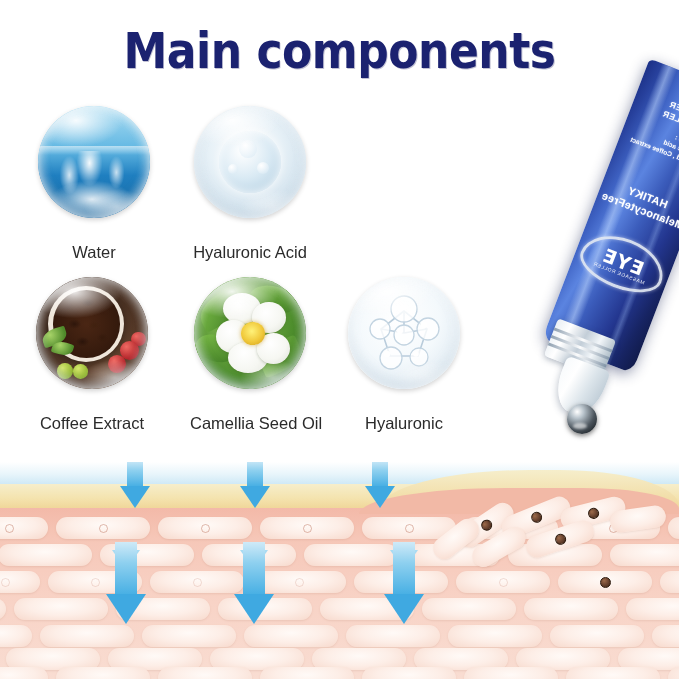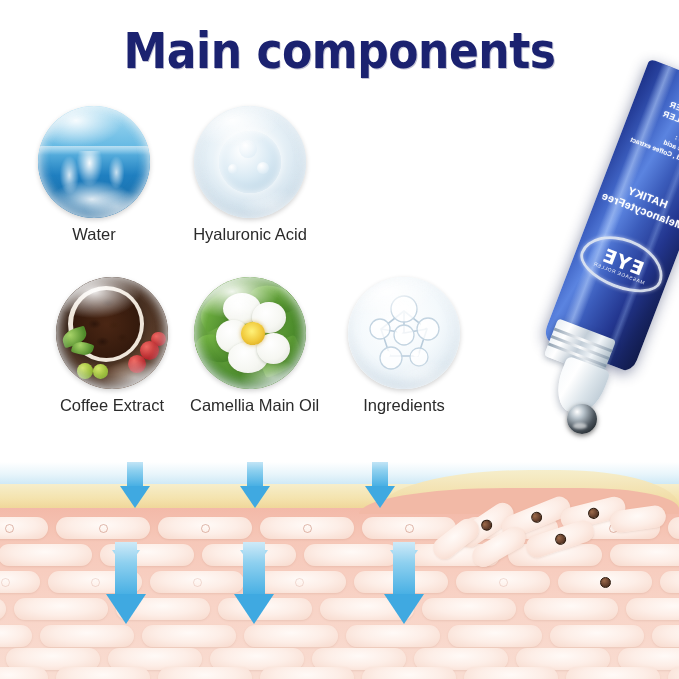--- a/index.html
+++ b/index.html
@@ -49,21 +49,21 @@
     position:absolute; inset:0;
     border-radius:50%;
     background:
       radial-gradient(ellipse 60% 34% at 34% 13%, rgba(255,255,255,.92) 0%, rgba(255,255,255,0) 70%),
       radial-gradient(ellipse 40% 22% at 70% 90%, rgba(255,255,255,.55) 0%, rgba(255,255,255,0) 72%),
       radial-gradient(circle at 50% 50%, rgba(255,255,255,0) 55%, rgba(255,255,255,.30) 82%, rgba(245,250,253,.85) 97%);
     box-shadow:inset 0 0 10px rgba(255,255,255,.75), inset 0 -5px 12px rgba(150,175,195,.35);
     pointer-events:none;
   }
   .ing-label {
-    margin-top:7px;
+    margin-top:25px;
     font-size:16.5px;
     color:#2b2b2b;
     white-space:nowrap;
     font-family:"Liberation Sans", sans-serif;
   }
 
   
   .o-water { background:linear-gradient(#a9dcf2 0%, #63b8e3 38%, #1f7fc0 62%, #17659e 100%); }
   .o-water .splash {
     position:absolute; left:0; top:40%; width:100%; height:60%;
@@ -398,21 +398,21 @@
     <div class="orb o-hya">
       <div class="inner"></div>
         <div class="b1"></div>
         <div class="b2"></div>
         <div class="b3"></div>
     </div>
     <div class="ing-label">Hyaluronic Acid</div>
   </div>
 
 
-  <div class="ing" style="left:52px; top:277px;">
+  <div class="ing" style="left:32px; top:277px;">
     <div class="orb o-cof">
       <div class="bowl"></div>
         <div class="beans"></div>
       <div class="cherry3"></div>
         <div class="cherry1"></div>
         <div class="cherry2"></div>
       <div class="leaf1"></div>
         <div class="leaf2"></div>
       <div class="green1"></div>
         <div class="green2"></div>
@@ -426,21 +426,21 @@
         <div class="lf lf2"></div>
         <div class="lf lf3"></div>
         <div class="lf lf4"></div>
       <div class="petal p1"></div>
         <div class="petal p2"></div>
         <div class="petal p3"></div>
       <div class="petal p4"></div>
         <div class="petal p5"></div>
       <div class="center"></div>
     </div>
-    <div class="ing-label">Camellia Main Oil</div>
+    <div class="ing-label">Camellia Seed Oil</div>
   </div>
 
   <div class="ing" style="left:344px; top:277px;">
     <div class="orb o-nia">
       <svg viewBox="0 0 112 112">
         <g stroke="#b9ccdb" stroke-width="1.6" fill="none">
           <path d="M56 34 L33 52 L42 79 L70 79 L79 52 Z"></path>
           <path d="M56 34 L56 56"></path>
             <path d="M33 52 L56 56"></path>
             <path d="M79 52 L56 56"></path>
@@ -454,21 +454,21 @@
           <circle cx="76" cy="48" r="3.2" fill="#ffffff" opacity=".95"></circle>
           <circle cx="56" cy="58" r="10" fill="rgba(255,255,255,.78)" stroke="#c3d4e1" stroke-width="1.3"></circle>
           <circle cx="52" cy="54" r="3" fill="#ffffff" opacity=".95"></circle>
           <circle cx="43" cy="81" r="11" fill="rgba(255,255,255,.8)" stroke="#c3d4e1" stroke-width="1.3"></circle>
           <circle cx="39" cy="77" r="3.2" fill="#ffffff" opacity=".95"></circle>
           <circle cx="71" cy="80" r="9" fill="rgba(255,255,255,.78)" stroke="#c3d4e1" stroke-width="1.3"></circle>
           <circle cx="68" cy="77" r="2.8" fill="#ffffff" opacity=".95"></circle>
         </g>
       </svg>
     </div>
-    <div class="ing-label">Ingredients</div>
+    <div class="ing-label">Hyaluronic</div>
   </div>
 
   <div id="tube">
     <div class="tube-body">
       <div class="gloss"></div>
         <div class="gloss2"></div>
 
       <div class="tube-txt t-roller1">360 ROLLER</div>
       <div class="tube-txt t-roller2">EYE ROLLER</div>
 

